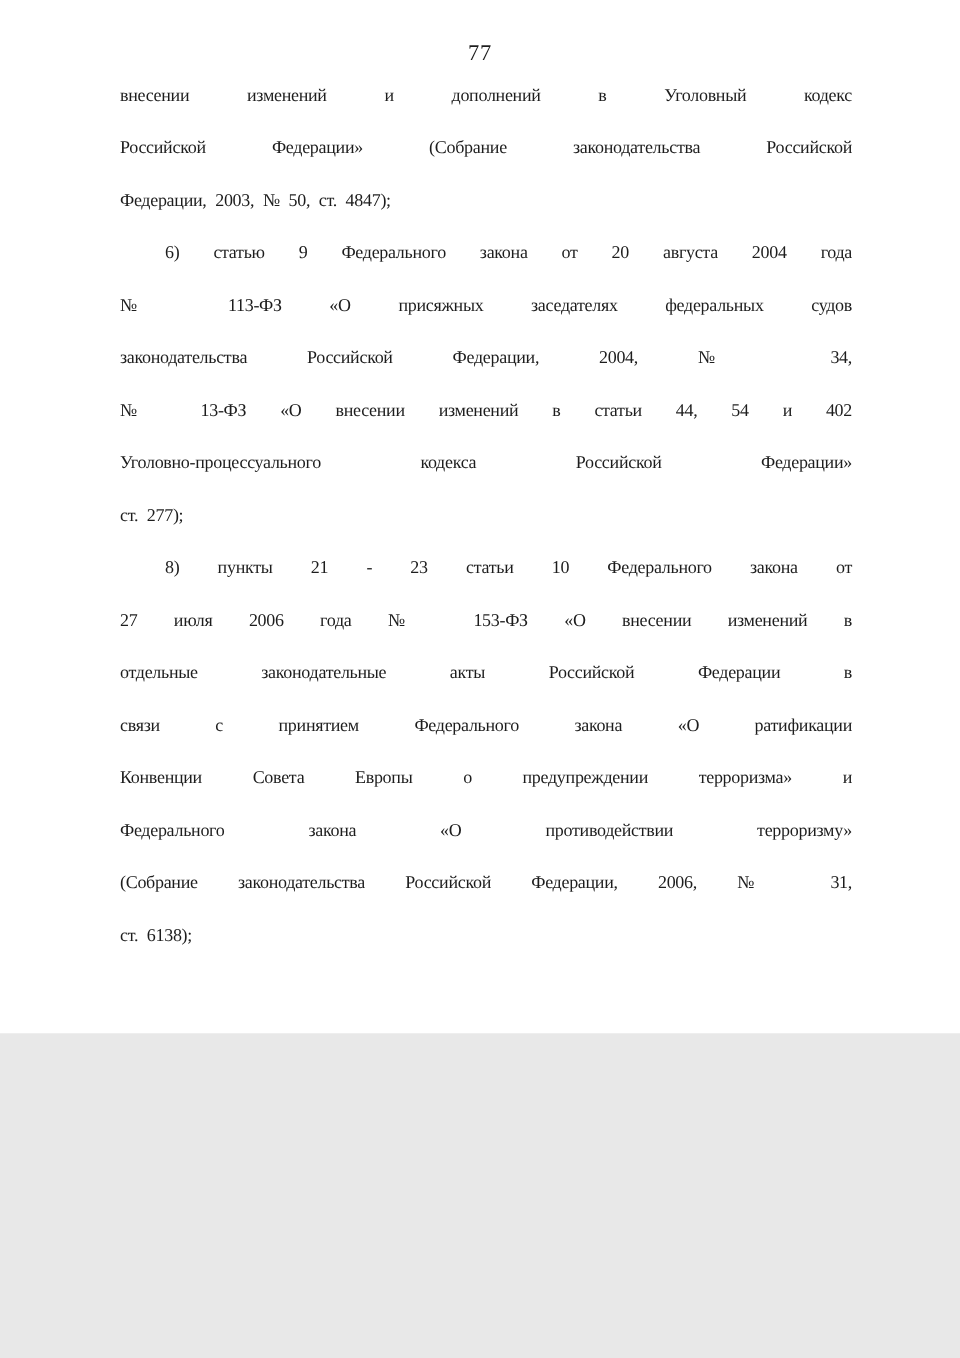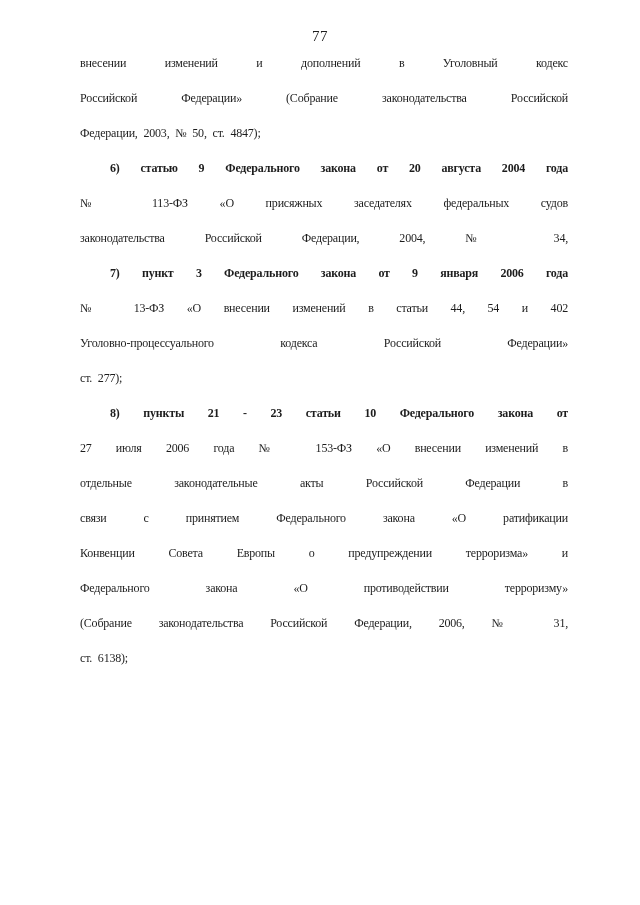--- a/index.html
+++ b/index.html
@@ -3,21 +3,21 @@
 <meta charset="utf-8">
 <style>
   html, body {
     margin: 0;
     padding: 0;
     background: #e8e8e8;
   }
   .page {
     position: relative;
     width: 640px;
-    height: 905px;
+    height: 689px;
     background: #ffffff;
     font-family: "Liberation Serif", serif;
     color: #1d1d1d;
     overflow: hidden;
   }
   .page-number {
     position: absolute;
     top: 28px;
     left: 0;
     width: 640px;
@@ -35,21 +35,20 @@
   .line {
     height: 35px;
     line-height: 35px;
     text-align: justify;
     text-align-last: justify;
     letter-spacing: -0.2px;
     white-space: normal;
   }
   .line.first {
     padding-left: 30px;
-    font-weight: bold;
   }
   .line.last {
     text-align: center;
     text-align-last: left;
     word-spacing: 3px;
   }
 </style>
 </head>
 <body>
 
@@ -65,21 +64,20 @@
       <div class="line last">Федерации, 2003, № 50, ст. 4847);</div>
     </div>
 
     <div class="para">
       <div class="line first">6) статью 9 Федерального закона от 20 августа 2004 года</div>
       <div class="line">№ 113-ФЗ «О присяжных заседателях федеральных судов</div>
       <div class="line">законодательства Российской Федерации, 2004, № 34,</div>
     </div>
 
     <div class="para">
-      <div class="line first">7) пункт 3 Федерального закона от 9 января 2006 года</div>
       <div class="line">№ 13-ФЗ «О внесении изменений в статьи 44, 54 и 402</div>
       <div class="line">Уголовно-процессуального кодекса Российской Федерации»</div>
       <div class="line last">ст. 277);</div>
     </div>
 
     <div class="para">
       <div class="line first">8) пункты 21 - 23 статьи 10 Федерального закона от</div>
       <div class="line">27 июля 2006 года № 153-ФЗ «О внесении изменений в</div>
       <div class="line">отдельные законодательные акты Российской Федерации в</div>
       <div class="line">связи с принятием Федерального закона «О ратификации</div>

